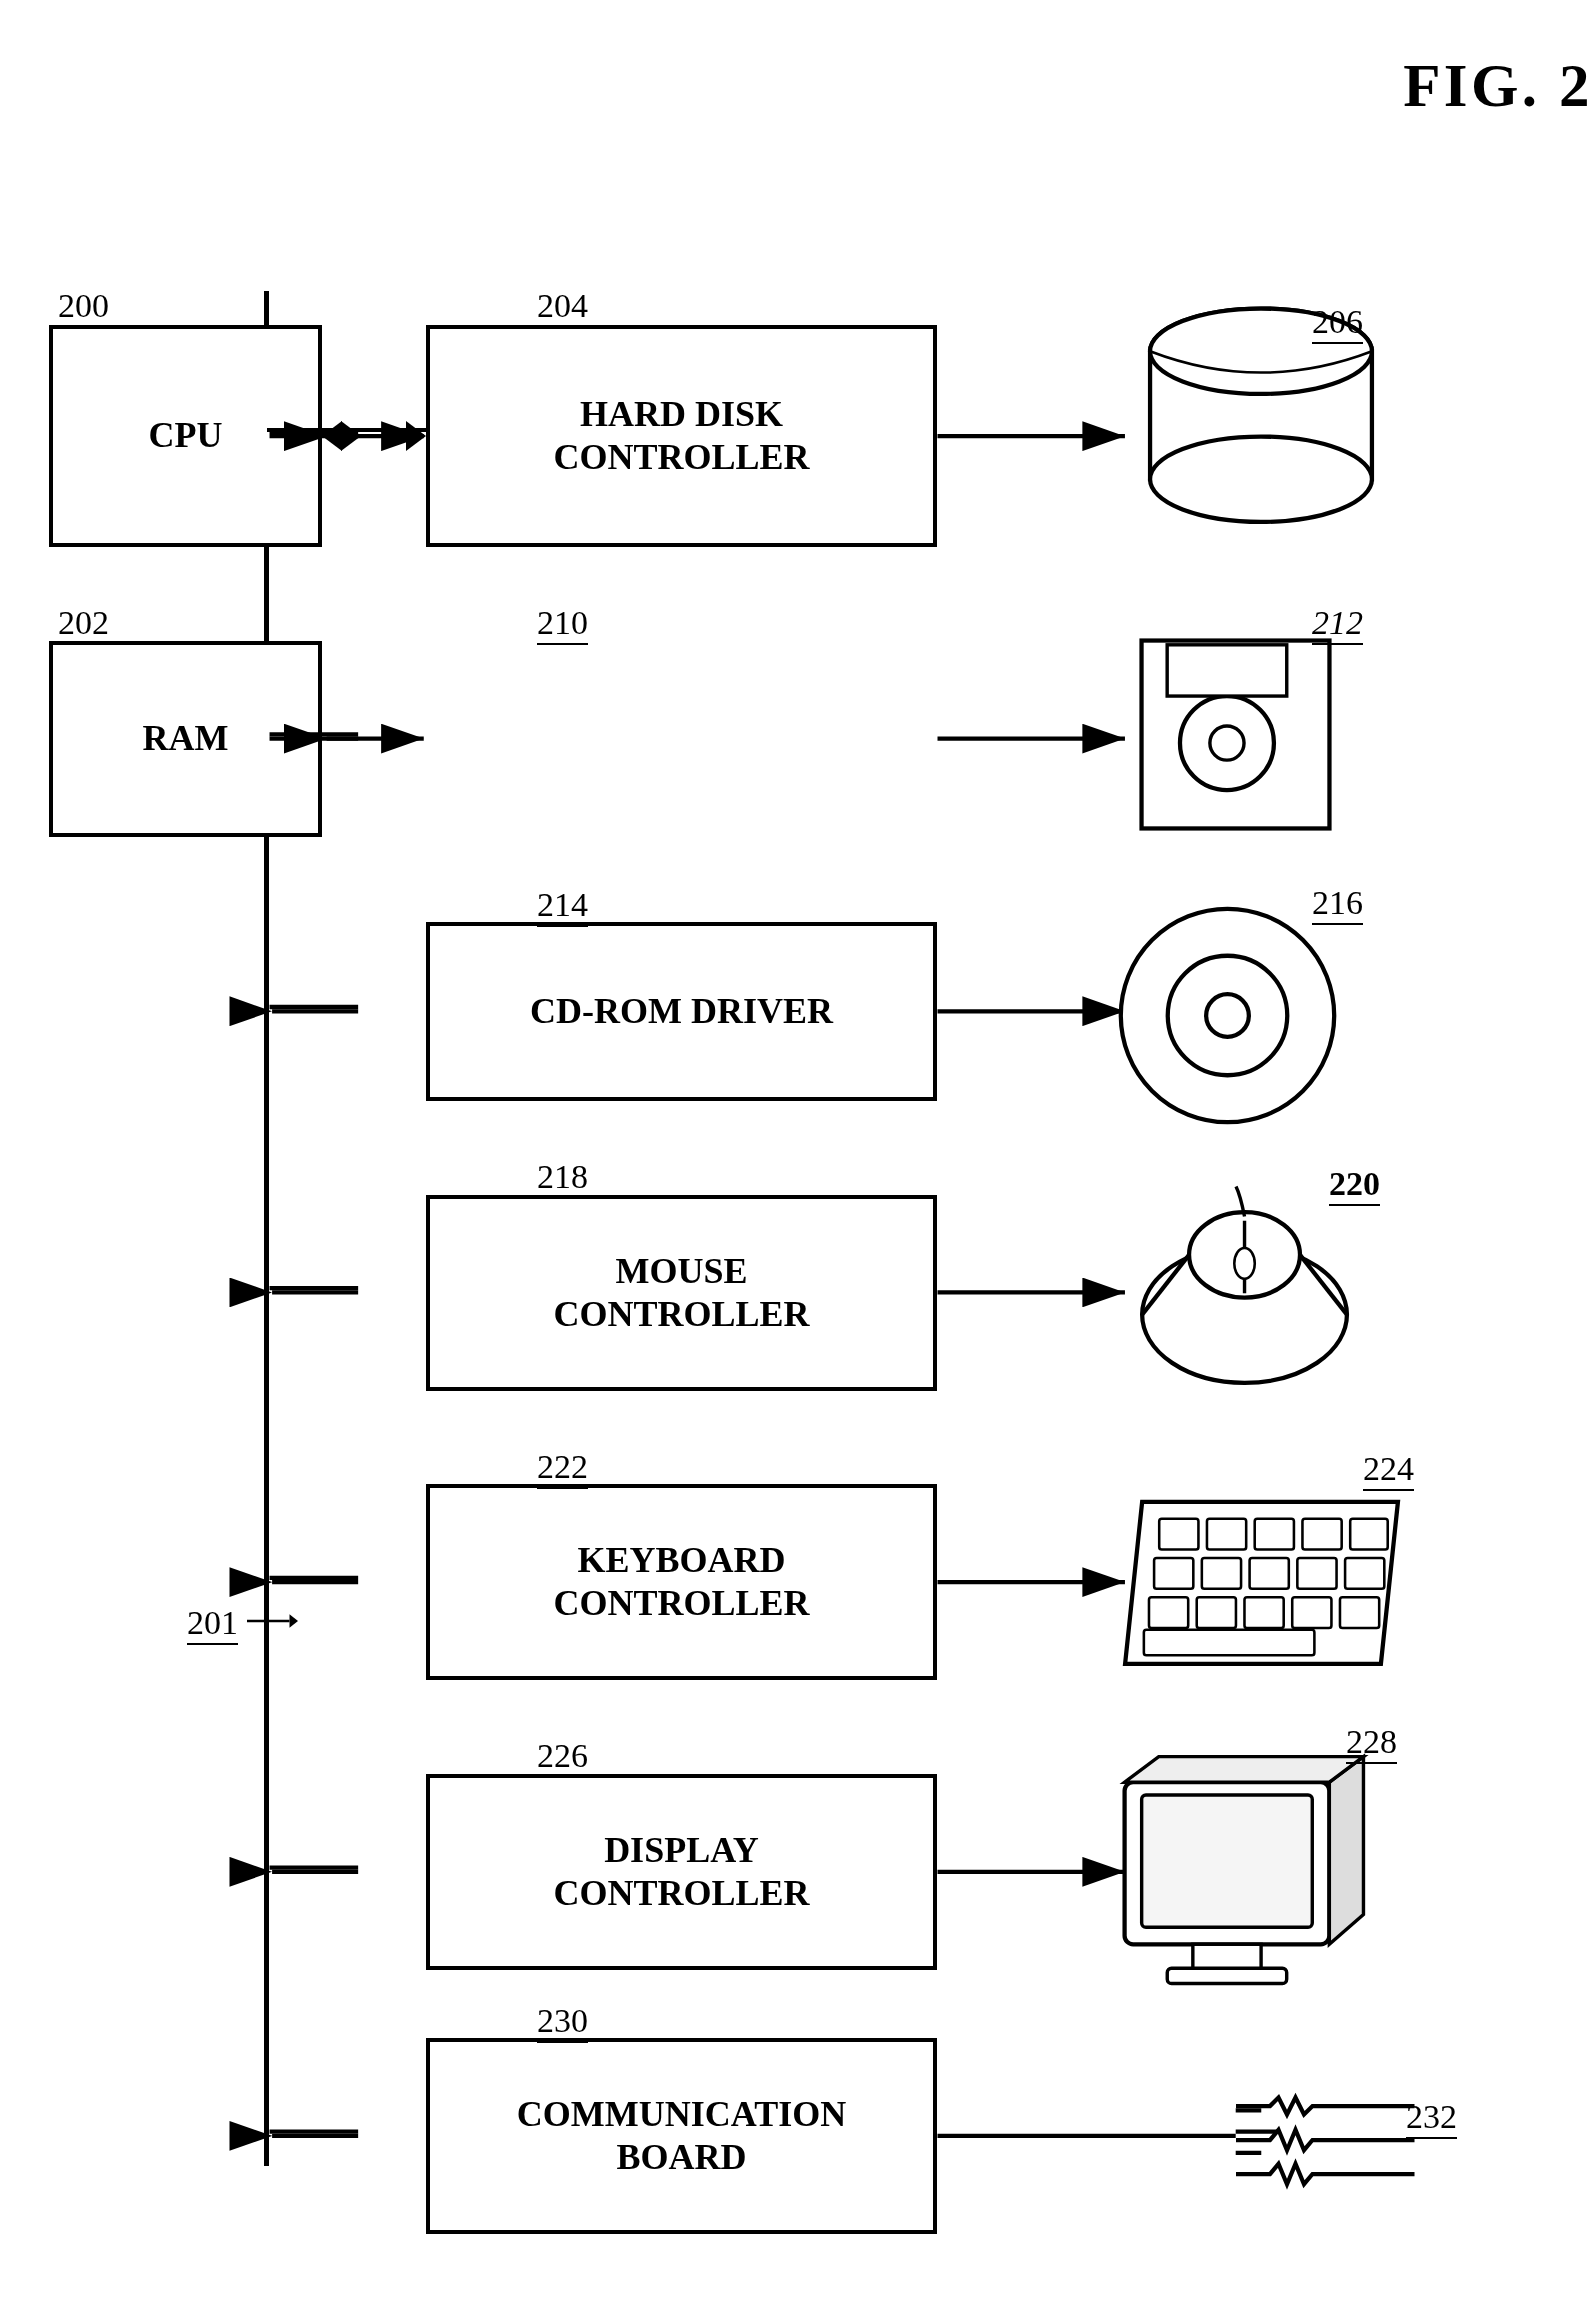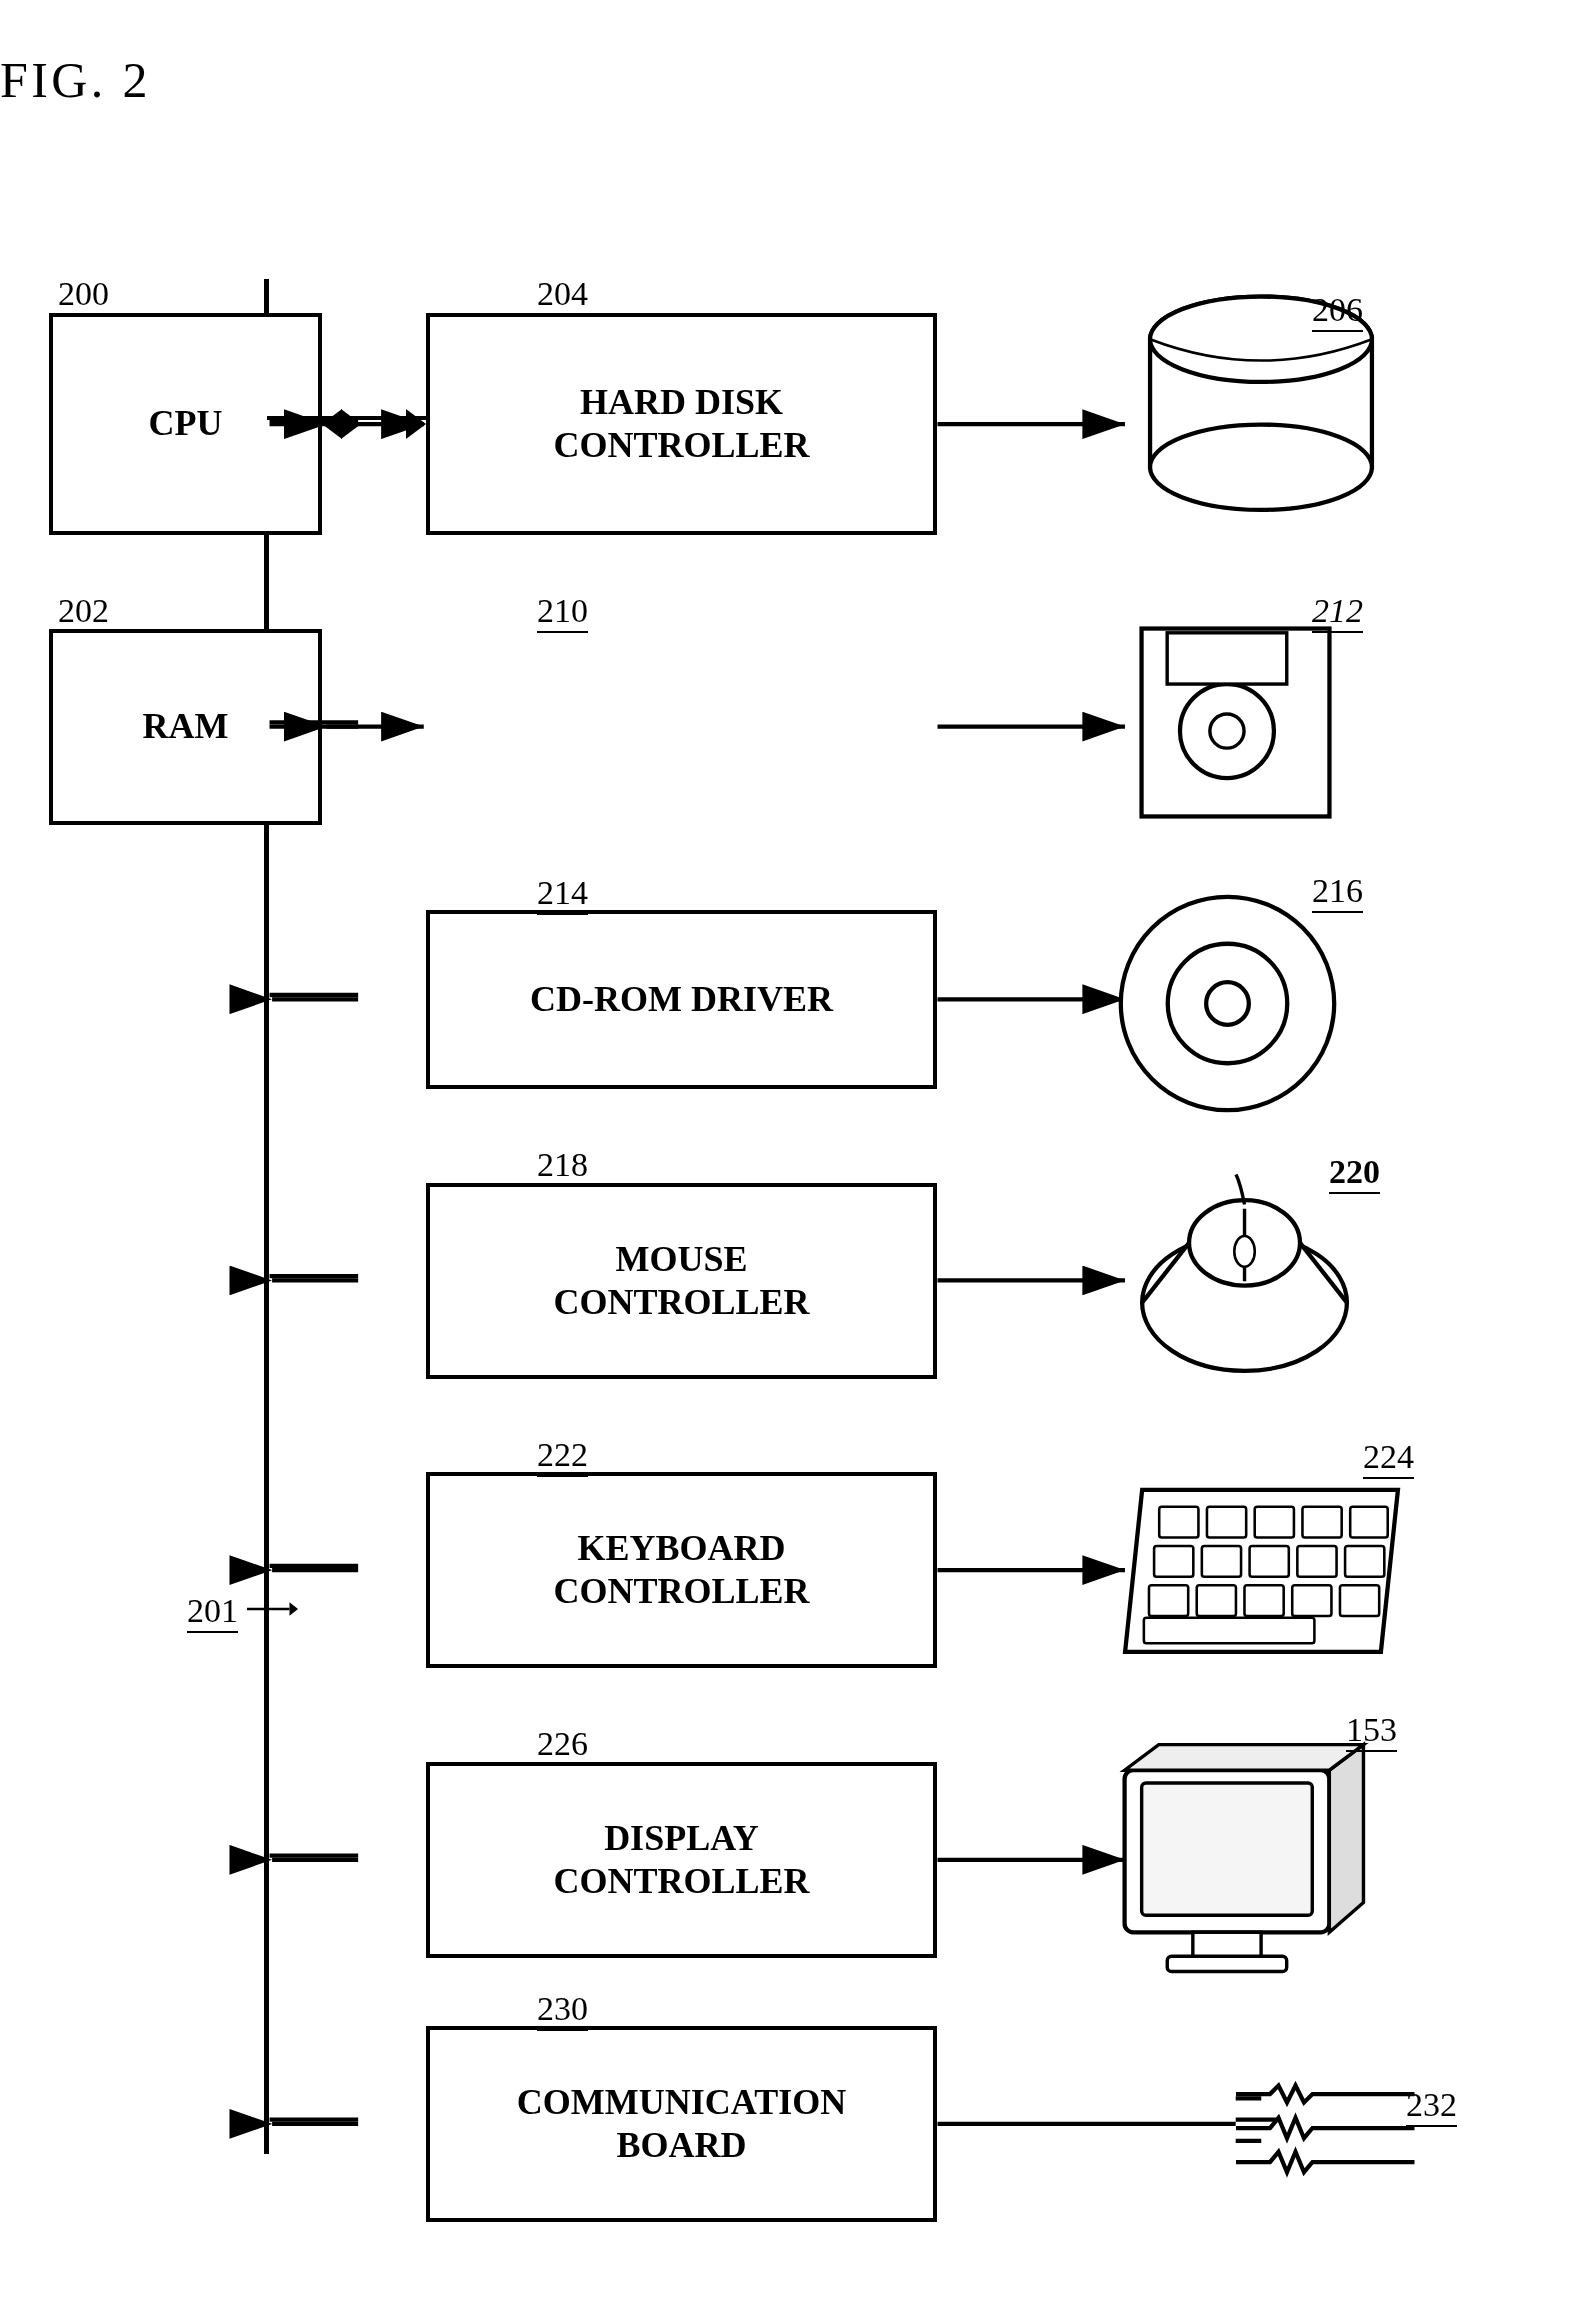--- a/index.html
+++ b/index.html
@@ -6,23 +6,23 @@
     body {
       background: #fff;
       font-family: 'Times New Roman', Times, serif;
       width: 1593px;
       min-height: 2319px;
       position: relative;
       overflow: hidden;
     }
 
     .page-title {
-      text-align: left;
-      font-size: 50px;
-      font-weight: normal;
+      text-align: right;
+      font-size: 61px;
+      font-weight: bold;
       padding-top: 51px;
       padding-bottom: 34px;
       letter-spacing: 3.4px;
     }
 
     .diagram-container {
       position: relative;
       width: 1593px;
       height: 2130px;
     }
@@ -269,21 +269,21 @@
 
     <rect x="50" y="75" width="200" height="155" rx="5" fill="#f5f5f5" stroke="#000" stroke-width="4"></rect>
 
     <polygon points="270,60 310,30 310,215 270,250" fill="#ddd" stroke="#000" stroke-width="4"></polygon>
 
     <polygon points="30,60 270,60 310,30 70,30" fill="#eee" stroke="#000" stroke-width="4"></polygon>
 
     <rect x="110" y="250" width="80" height="30" fill="#fff" stroke="#000" stroke-width="4"></rect>
     <rect x="80" y="278" width="140" height="18" rx="5" fill="#fff" stroke="#000" stroke-width="4"></rect>
   </svg>
-  <span class="ref-num" style="left:1346px;top:1568px;">153</span>
+  <span class="ref-num" style="left:1346px;top:1568px;">228</span>
 
   <svg style="position:absolute;left:1227px;top:1934px;width:205px;height:102px;" xmlns="http://www.w3.org/2000/svg" viewBox="0 0 240 120" width="205" height="102">
 
     <path d="M10,20 L50,20 L60,10 L70,30 L80,10 L90,30 L100,20 L220,20" fill="none" stroke="#000" stroke-width="5"></path>
     <path d="M10,60 L50,60 L60,48 L70,72 L80,48 L90,72 L100,60 L220,60" fill="none" stroke="#000" stroke-width="5"></path>
     <path d="M10,100 L50,100 L60,88 L70,112 L80,88 L90,112 L100,100 L220,100" fill="none" stroke="#000" stroke-width="5"></path>
   </svg>
   <span class="ref-num" style="left:1406px;top:1943px;">232</span>
 
   <span class="ref-num" style="left:187px;top:1449px;">201</span>

